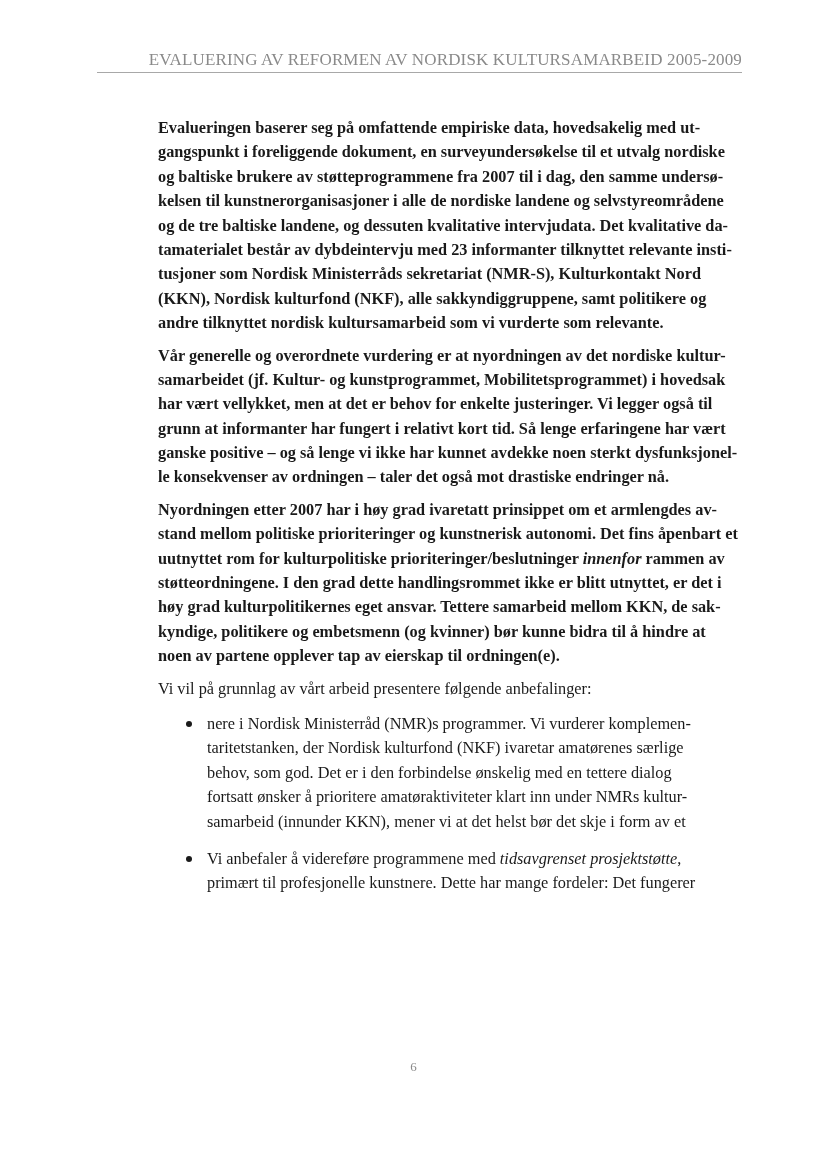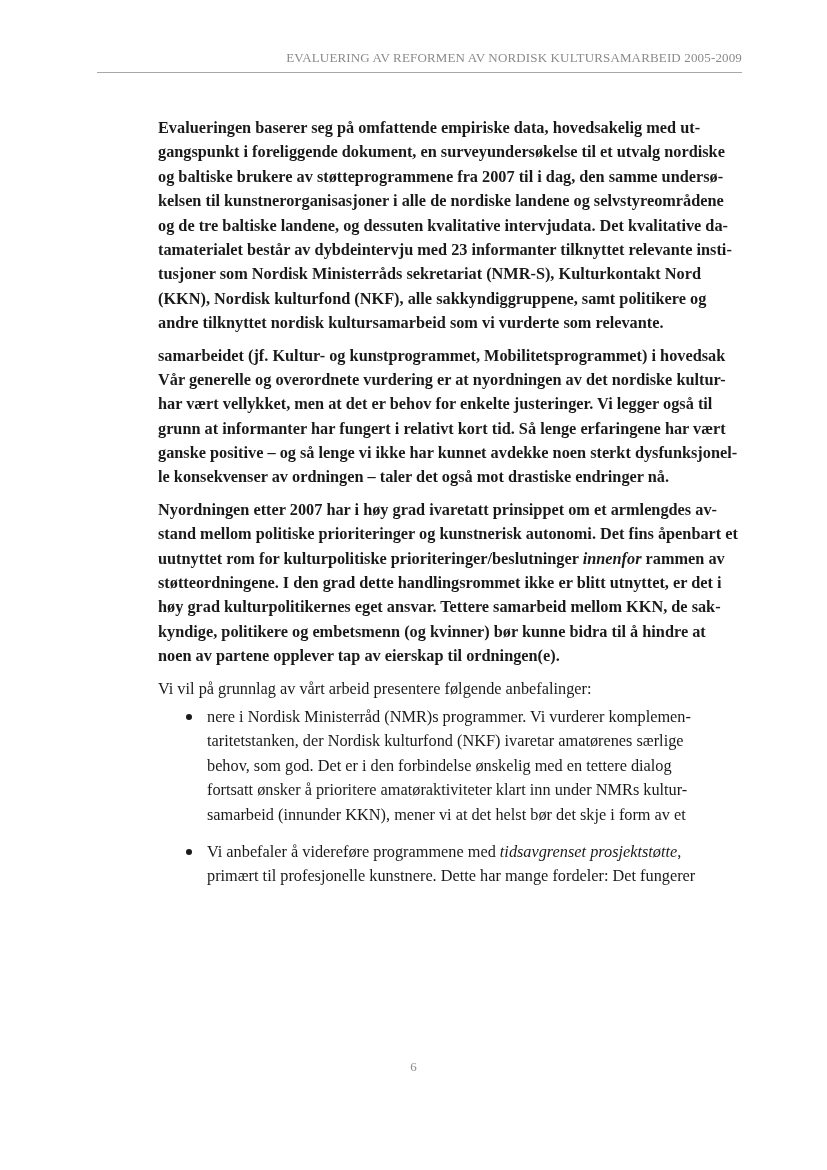--- a/index.html
+++ b/index.html
@@ -14,21 +14,21 @@
       overflow: hidden;
       font-family: "Liberation Serif", "DejaVu Serif", serif;
       color: #1a1a1a;
     }
     .running-header {
       position: absolute;
       left: 97px;
       width: 645px;
       top: 50px;
       text-align: right;
-      font-size: 13px;
+      font-size: 17px;
       letter-spacing: 0.15px;
       color: #8a8a8a;
       white-space: nowrap;
     }
     .header-rule {
       position: absolute;
       left: 97px;
       width: 645px;
       top: 72px;
       height: 0;
@@ -45,21 +45,21 @@
       height: 24.4px;
       line-height: 24.4px;
       font-size: 16.3px;
       white-space: nowrap;
     }
     .para {
       margin-bottom: 8px;
       font-weight: bold;
     }
     .para-lead {
-      margin-bottom: 4px;
+      margin-bottom: 11px;
     }
     .bullet-list {
       margin: 0;
       padding: 0;
     }
     .bullet-item {
       position: relative;
       padding-left: 49px;
       margin-bottom: 13px;
     }
@@ -100,22 +100,22 @@
     <span class="line">og baltiske brukere av støtteprogrammene fra 2007 til i dag, den samme undersø-</span>
     <span class="line">kelsen til kunstnerorganisasjoner i alle de nordiske landene og selvstyreområdene</span>
     <span class="line">og de tre baltiske landene, og dessuten kvalitative intervjudata. Det kvalitative da-</span>
     <span class="line">tamaterialet består av dybdeintervju med 23 informanter tilknyttet relevante insti-</span>
     <span class="line">tusjoner som Nordisk Ministerråds sekretariat (NMR-S), Kulturkontakt Nord</span>
     <span class="line">(KKN), Nordisk kulturfond (NKF), alle sakkyndiggruppene, samt politikere og</span>
     <span class="line">andre tilknyttet nordisk kultursamarbeid som vi vurderte som relevante.</span>
   </div>
 
   <div class="para">
+    <span class="line">Vår generelle og overordnete vurdering er at nyordningen av det nordiske kultur-</span>
     <span class="line">samarbeidet (jf. Kultur- og kunstprogrammet, Mobilitetsprogrammet) i hovedsak</span>
-    <span class="line">Vår generelle og overordnete vurdering er at nyordningen av det nordiske kultur-</span>
     <span class="line">har vært vellykket, men at det er behov for enkelte justeringer. Vi legger også til</span>
     <span class="line">grunn at informanter har fungert i relativt kort tid. Så lenge erfaringene har vært</span>
     <span class="line">ganske positive – og så lenge vi ikke har kunnet avdekke noen sterkt dysfunksjonel-</span>
     <span class="line">le konsekvenser av ordningen – taler det også mot drastiske endringer nå.</span>
   </div>
 
   <div class="para">
     <span class="line">Nyordningen etter 2007 har i høy grad ivaretatt prinsippet om et armlengdes av-</span>
     <span class="line">stand mellom politiske prioriteringer og kunstnerisk autonomi. Det fins åpenbart et</span>
     <span class="line"><span>uutnyttet rom for kulturpolitiske prioriteringer/beslutninger </span><em>innenfor</em><span> rammen av</span></span>

